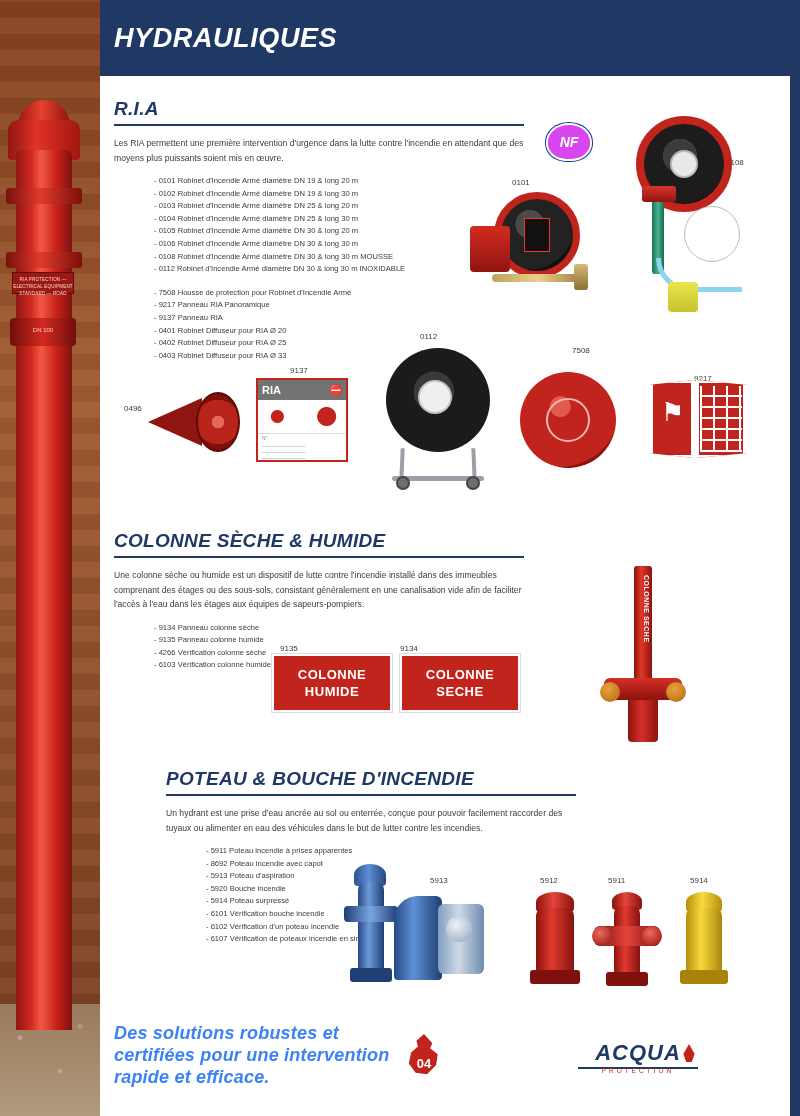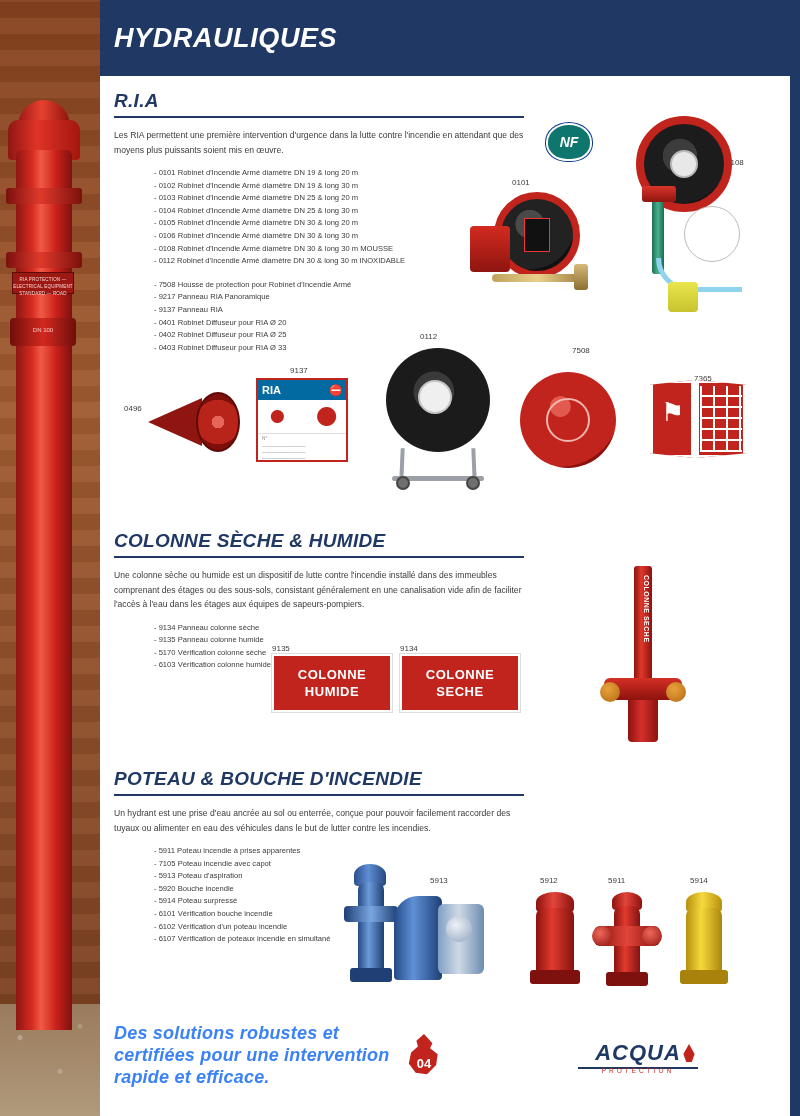--- a/index.html
+++ b/index.html
@@ -104,21 +104,21 @@
   .gap{ height:11px; }
   
   .fig-num{
     position:absolute; color:#3a3a3a; font-size:8px;
   }
   
   .art{ position:absolute; }
   
   .nf{
     position:absolute; left:548px; top:125px; width:42px; height:34px;
-    background:#0f766e; border-radius:50% 50% 45% 45%;
+    background:#d946ef; border-radius:50% 50% 45% 45%;
     color:#fff; font-size:14px; font-weight:bold; font-style:italic;
     text-align:center; line-height:34px;
     box-shadow:0 0 0 2px #fff, 0 0 0 3px #0d3b8f;
   }
   
   .reel0101{ left:470px; top:190px; width:120px; height:110px; }
   .reel0101 .drum{
     position:absolute; left:24px; top:2px; width:86px; height:86px;
     border-radius:50%;
     background:radial-gradient(circle at 40% 35%, #4a4a4a 0 22%, #222 23% 70%, #111 71%);
@@ -207,21 +207,21 @@
     position:absolute; left:48px; top:0; width:44px; height:60px; border-radius:50%;
     background:radial-gradient(circle at 50% 50%, #e8655a 0 18%, #b8231a 19% 64%, #7e0f0b 65%);
     border:2px solid #5f0b08;
   }
   
   .sign9137{
     position:absolute; left:256px; top:378px; width:92px; height:84px;
     background:#fff; border:2px solid #c0241c;
   }
   .sign9137 .top{
-    height:20px; background:#0369a1; color:#fff; font-size:11px; font-weight:bold;
+    height:20px; background:#737373; color:#fff; font-size:11px; font-weight:bold;
     display:flex; align-items:center; justify-content:space-between; padding:0 4px;gap:48px;
   }
   .sign9137 .mid{
     height:34px; border-bottom:1px solid #ddd;
     background:
       radial-gradient(circle at 22% 50%, #c0241c 0 6px, transparent 7px),
       radial-gradient(circle at 78% 50%, #c0241c 0 9px, transparent 10px);
   }
   .sign9137 .rows{ padding:2px 4px; font-size:4.6px; color:#888; line-height:6px; }
   
@@ -345,21 +345,21 @@
 
 <div class="right-edge"></div>
 
 <div class="header">
   <h1>HYDRAULIQUES</h1>
 </div>
 
 <div class="content">
 
   <div style="position:relative; height:455px;">
-    <div class="sec-title" style="margin-top:14px">R.I.A</div>
+    <div class="sec-title" style="margin-top:22px">R.I.A</div>
     <div class="sec-rule"></div>
     <p class="para">Les RIA permettent une première intervention d'urgence dans la lutte contre l'incendie en attendant que des moyens plus puissants soient mis en œuvre.</p>
 
     <ul class="list">
       <li>0101 Robinet d'Incendie Armé diamètre DN 19 &amp; long 20 m</li>
       <li>0102 Robinet d'Incendie Armé diamètre DN 19 &amp; long 30 m</li>
       <li>0103 Robinet d'Incendie Armé diamètre DN 25 &amp; long 20 m</li>
       <li>0104 Robinet d'Incendie Armé diamètre DN 25 &amp; long 30 m</li>
       <li>0105 Robinet d'Incendie Armé diamètre DN 30 &amp; long 20 m</li>
       <li>0106 Robinet d'Incendie Armé diamètre DN 30 &amp; long 30 m</li>
@@ -411,21 +411,21 @@
   <div class="wheel" style="left:14px"></div>
   <div class="wheel" style="left:84px"></div>
 </div>
 
 <div class="fig-num" style="left:572px; top:346px;">7508</div>
 <div class="art cover7508">
   <div class="disc"></div>
   <div class="inner"></div>
 </div>
 
-<div class="fig-num" style="left:694px; top:374px;">7365</div>
+<div class="fig-num" style="left:694px; top:374px;">9217</div>
 <div class="art sign9217">
   <div class="leftp">
     <span class="glyph">⚑</span>
   </div>
   <div class="rightp"></div>
   <div class="grid"></div>
 </div>
 
 <div class="fig-num" style="left:290px; top:366px;">9137</div>
 <div class="sign9137">
@@ -448,47 +448,47 @@
   <div class="ring"></div>
 </div>
 
 <div style="position:absolute; left:100px; top:530px; width:690px;">
   <div class="sec-title">COLONNE SÈCHE &amp; HUMIDE</div>
   <div class="sec-rule"></div>
   <p class="para" style="width:430px">Une colonne sèche ou humide est un dispositif de lutte contre l'incendie installé dans des immeubles comprenant des étages ou des sous-sols, consistant généralement en une canalisation vide afin de faciliter l'accès à l'eau dans les étages aux équipes de sapeurs-pompiers.</p>
   <ul class="list">
     <li>9134 Panneau colonne sèche</li>
     <li>9135 Panneau colonne humide</li>
-    <li>5170 Vérification colonne sèche</li>
+    <li>4266 Vérification colonne sèche</li>
     <li>6103 Vérification colonne humide</li>
   </ul>
 </div>
 
-<div class="fig-num" style="left:272px; top:644px;">9135</div>
+<div class="fig-num" style="left:280px; top:644px;">9135</div>
 <div class="col-sign" style="left:272px; top:654px;">COLONNE HUMIDE</div>
 
 <div class="fig-num" style="left:400px; top:644px;">9134</div>
 <div class="col-sign" style="left:400px; top:654px;">COLONNE SECHE</div>
 
 <div class="art colonne">
   <div class="pipe"></div>
   <div class="lbl">COLONNE SECHE</div>
   <div class="cross"></div>
   <div class="out" style="left:2px"></div>
   <div class="out" style="left:68px"></div>
   <div class="base"></div>
 </div>
 
-<div style="position:absolute; left:100px; top:768px; width:690px;">
+<div style="position:absolute; left:108px; top:768px; width:690px;padding-left:44px;">
   <div class="sec-title">POTEAU &amp; BOUCHE D'INCENDIE</div>
   <div class="sec-rule"></div>
   <p class="para" style="width:420px">Un hydrant est une prise d'eau ancrée au sol ou enterrée, conçue pour pouvoir facilement raccorder des tuyaux ou alimenter en eau des véhicules dans le but de lutter contre les incendies.</p>
   <ul class="list">
     <li>5911 Poteau incendie à prises apparentes</li>
-    <li>7105 Poteau incendie avec capot</li>
+    <li>8692 Poteau incendie avec capot</li>
     <li>5913 Poteau d'aspiration</li>
     <li>5920 Bouche incendie</li>
     <li>5914 Poteau surpressé</li>
     <li>6101 Vérification bouche incendie</li>
     <li>6102 Vérification d'un poteau incendie</li>
     <li>6107 Vérification de poteaux incendie en simultané</li>
   </ul>
 </div>
 
 <div class="hyd" style="left:340px; top:864px; width:60px; height:120px;">

